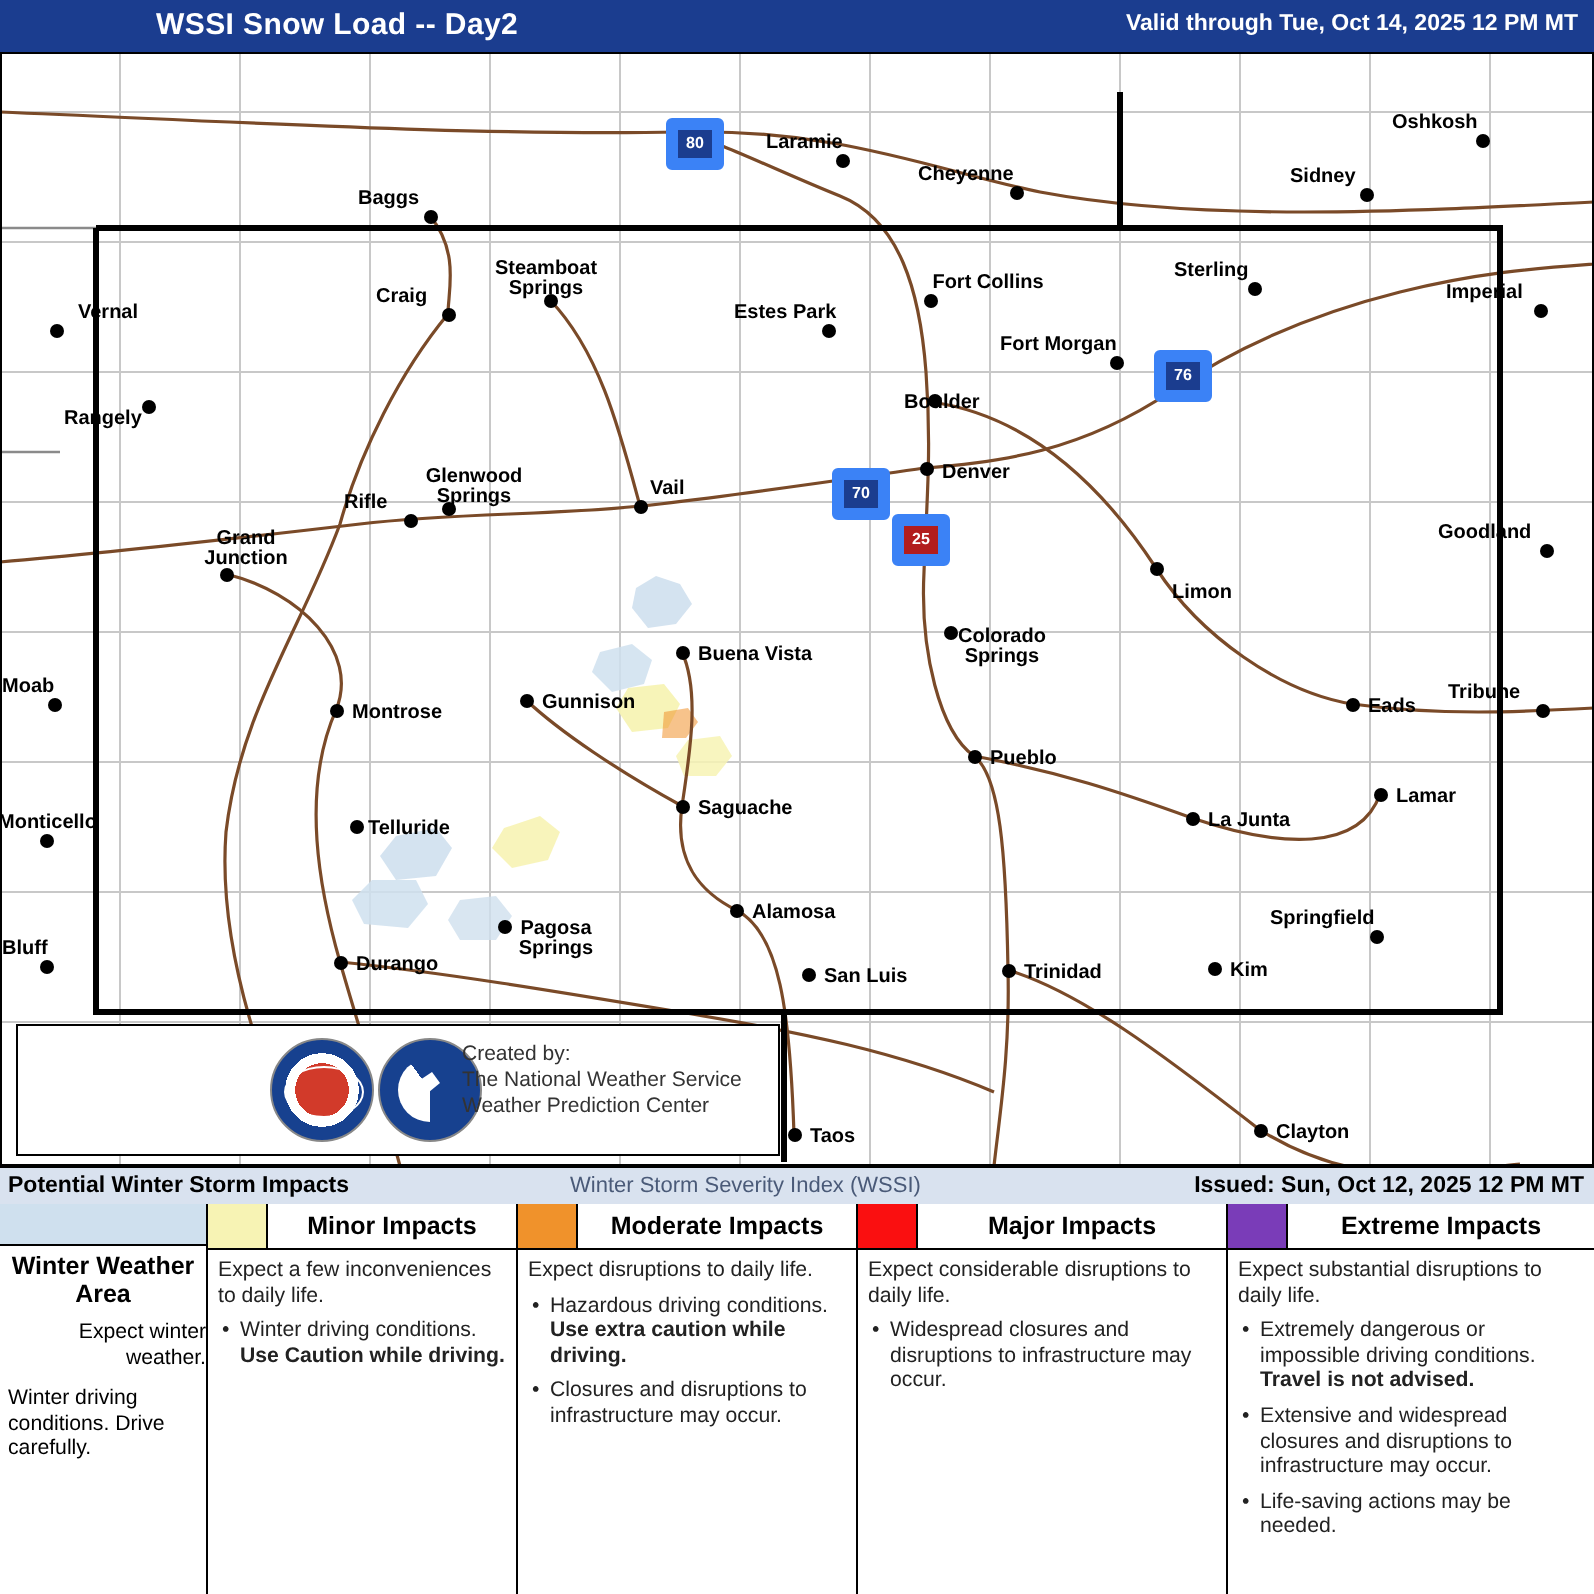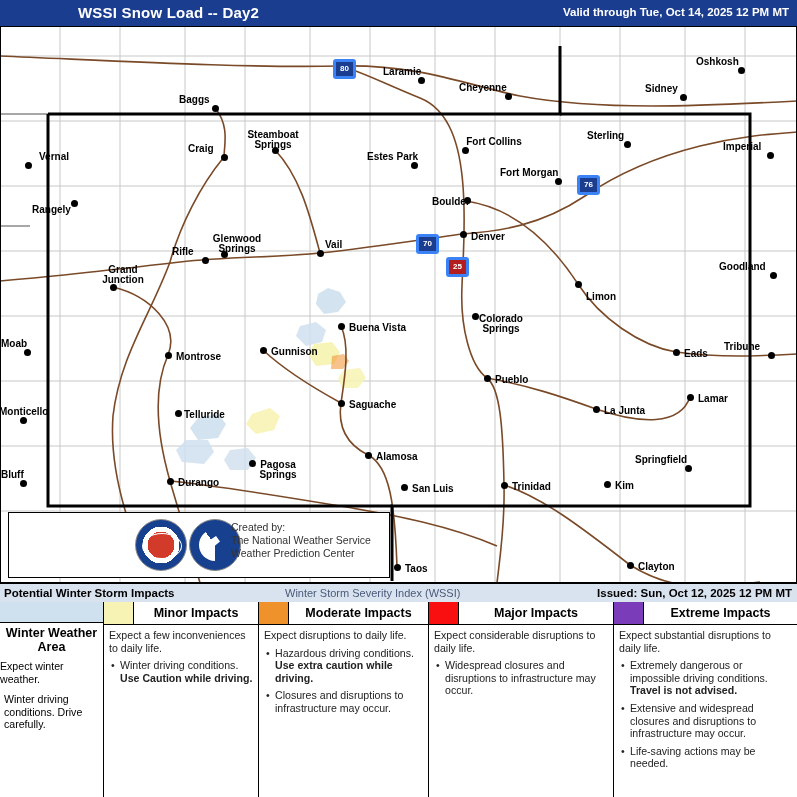--- a/index.html
+++ b/index.html
@@ -11,21 +11,21 @@
   .header .title{position:absolute;left:78px;top:4px;font-size:15px;font-weight:bold;letter-spacing:.2px;}
   .header .valid{position:absolute;right:8px;top:6px;font-size:11.5px;font-weight:bold;}
 
   
   .map{position:absolute;left:0;top:26px;width:797px;height:557px;background:#ffffff;overflow:hidden;}
   .map svg{position:absolute;left:0;top:0;}
 
   .city{position:absolute;font-size:10px;color:#000;font-weight:bold;white-space:nowrap;text-align:center;line-height:10px;}
   .dot{position:absolute;width:7px;height:7px;background:#000;border-radius:50%;}
 
-  .ishield{position:absolute;width:17px;height:14px;background:#1b3d8f;border:3px solid #3b82f6;border-radius:3px;
+  .ishield{position:absolute;width:17px;height:14px;background:#1b3d8f;border:6px solid #3b82f6;border-radius:3px;
            color:#ffffff;font-size:8px;font-weight:bold;text-align:center;line-height:13px;}
   .ishield.red{background:#b21d1d;}
 
   
   .credit{position:absolute;left:8px;top:486px;width:380px;height:64px;background:#ffffff;border:1px solid #000;}
   .credit .txt{position:absolute;left:222px;top:8px;font-size:10.5px;color:#333;line-height:13px;}
   .logo1{position:absolute;left:126px;top:6px;width:50px;height:50px;border-radius:50%;
          background:radial-gradient(circle at 50% 50%, #d23a2a 0 38%, #ffffff 38% 52%, #17418f 52% 100%);
          border:1px solid #888;}
   .logo1 .ring{position:absolute;left:6px;top:13px;width:38px;height:24px;border-radius:50%;border:1px solid #fff;}
@@ -51,21 +51,21 @@
   .swlabel{flex:1;text-align:center;font-size:12.5px;font-weight:bold;color:#000;}
   .body{padding:4px 5px 0 5px;font-size:10.6px;color:#222;line-height:12.6px;}
   .body p{margin:0 0 5px 0;}
   .body ul{margin:0;padding-left:11px;list-style:none;}
   .body li{margin:0 0 5px 0;position:relative;}
   .body li:before{content:"\2022";position:absolute;left:-9px;top:0;}
   .b{font-weight:bold;}
 
   
   .col0 .t1{text-align:center;font-size:12.5px;font-weight:bold;margin-top:3px;line-height:14px;}
-  .col0 .t2{font-size:10.6px;text-align:left;margin-top:6px;line-height:12.6px;}
+  .col0 .t2{font-size:10.6px;text-align:right;margin-top:6px;line-height:12.6px;}
   .col0 .t3{font-size:10.6px;margin-top:8px;line-height:12.6px;padding:0 4px;}
   .col0 .swcol{width:100%;height:20px;border-bottom:1px solid #000;}
 </style>
 </head>
 <body>
 
 <div class="page">
 
   <div class="header">
     <div class="title">WSSI Snow Load -- Day2</div>
@@ -146,21 +146,21 @@
         <div class="city" style="left: 421px; top: 111px; width: 64px; white-space: normal; margin-left: 41px;">Fort Collins</div>
         <div class="dot" style="left: 410.5px; top: 135.5px;"></div>
         <div class="city" style="left: 367px; top: 126px;">Estes Park</div>
         <div class="dot" style="left: 623.5px; top: 114.5px;"></div>
         <div class="city" style="left: 587px; top: 105px;">Sterling</div>
         <div class="dot" style="left: 554.5px; top: 151.5px;"></div>
         <div class="city" style="left: 500px; top: 142px;">Fort Morgan</div>
         <div class="dot" style="left: 70.5px; top: 173.5px;"></div>
         <div class="city" style="left: 32px; top: 179px;">Rangely</div>
         <div class="dot" style="left: 463.5px; top: 170.5px;"></div>
-        <div class="city" style="left: 420px; top: 171px; padding-left: 12px;">Boulder</div>
+        <div class="city" style="left: 440px; top: 171px; padding-left: 12px;">Boulder</div>
         <div class="dot" style="left: 271.5px; top: 120.5px;"></div>
         <div class="city" style="left: 241px; top: 104px; width: 64px; white-space: normal;">Steamboat Springs</div>
         <div class="dot" style="left: 220.5px; top: 224.5px;"></div>
         <div class="city" style="left: 205px; top: 208px; width: 64px; white-space: normal;">Glenwood Springs</div>
         <div class="dot" style="left: 316.5px; top: 223.5px;"></div>
         <div class="city" style="left: 325px; top: 214px;">Vail</div>
         <div class="dot" style="left: 201.5px; top: 230.5px;"></div>
         <div class="city" style="left: 172px; top: 221px;">Rifle</div>
         <div class="dot" style="left: 459.5px; top: 204.5px;"></div>
         <div class="city" style="left: 471px; top: 206px;">Denver</div>

